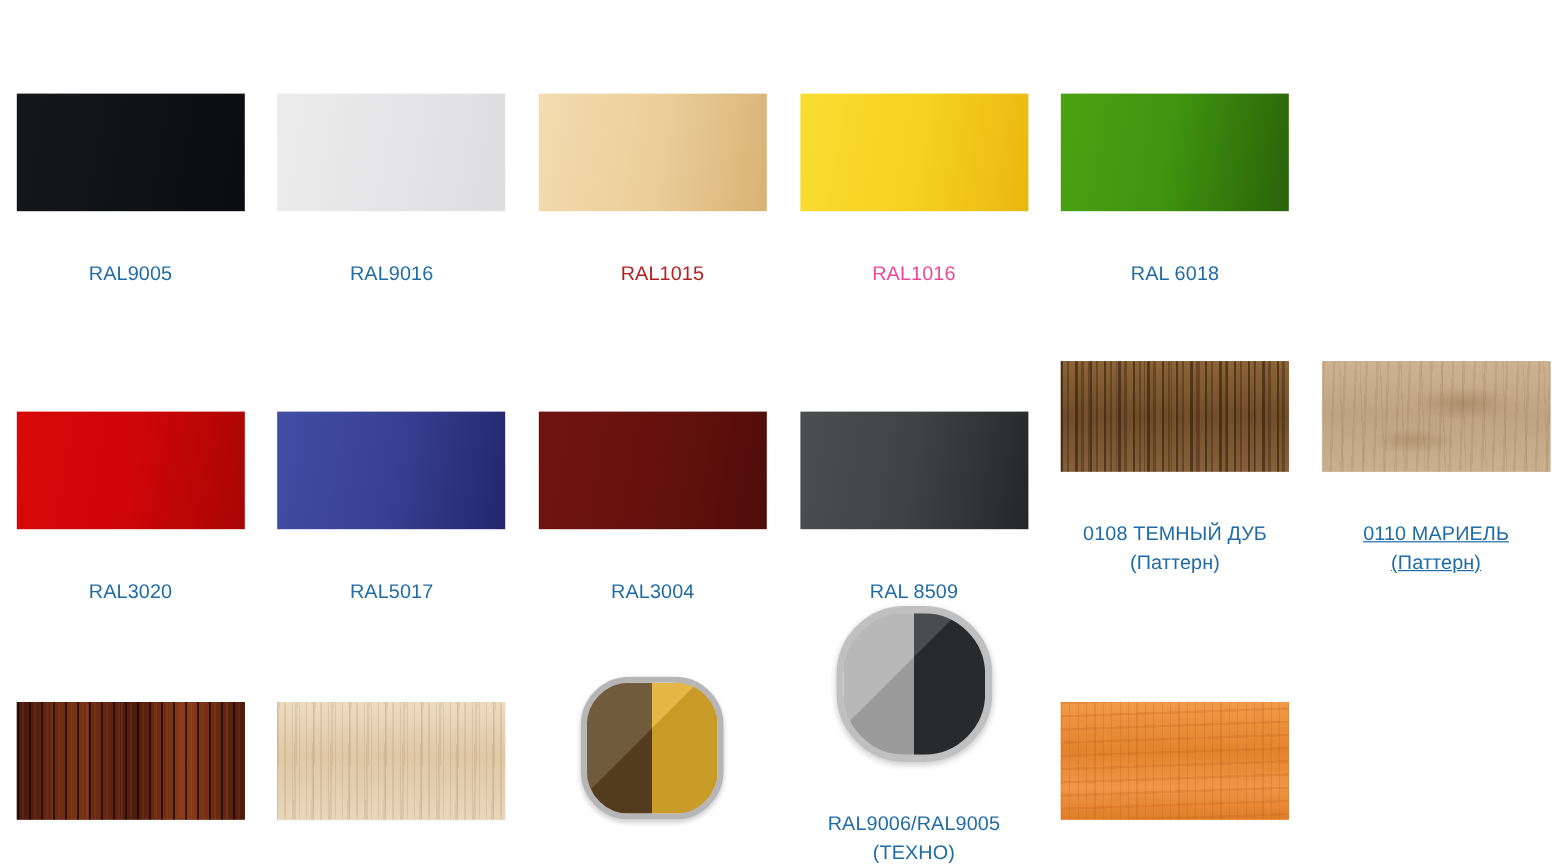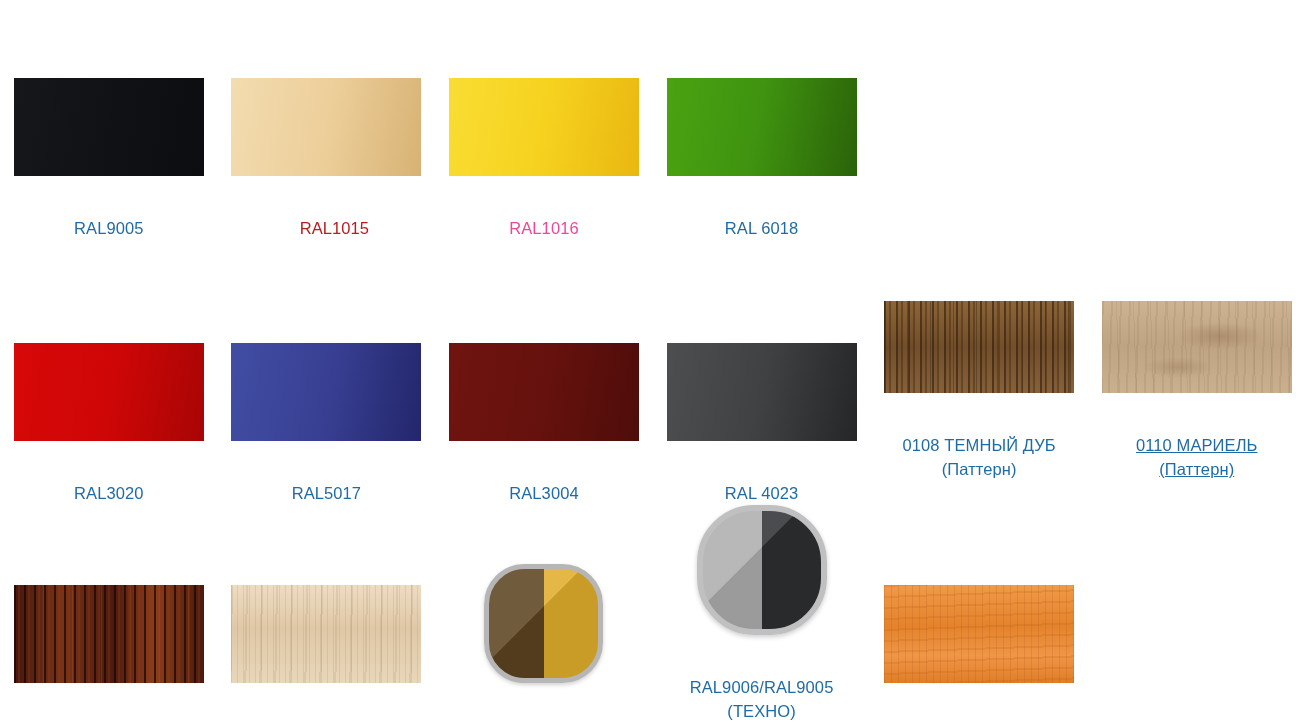--- a/index.html
+++ b/index.html
@@ -175,20 +175,26 @@
 <div class="gallery">
 
   <div class="row row-1">
     <div class="cell">
       <span class="chip" style="background: linear-gradient(100deg, rgb(22, 23, 26) 0%, rgb(16, 17, 20) 55%, rgb(12, 13, 16) 100%);"></span>
       <div class="label" style="color: rgb(31, 107, 165);">
         <span>RAL9005</span>
       </div>
     </div>
     <div class="cell">
+      <span class="chip" style="background: linear-gradient(100deg, rgb(236, 236, 236) 0%, rgb(228, 228, 230) 55%, rgb(222, 222, 224) 100%);"></span>
+      <div class="label" style="color: rgb(31, 107, 165);">
+        <span>RAL9016</span>
+      </div>
+    </div>
+    <div class="cell">
       <span class="chip" style="background: linear-gradient(100deg, rgb(243, 220, 176) 0%, rgb(236, 206, 153) 52%, rgb(215, 178, 116) 100%);"></span>
       <div class="label" style="color: #b91c1c; margin-left: 16px;">
         <span>RAL1015</span>
       </div>
     </div>
     <div class="cell">
       <span class="chip" style="background: linear-gradient(100deg, rgb(249, 221, 51) 0%, rgb(246, 210, 31) 50%, rgb(233, 183, 17) 100%);"></span>
       <div class="label" style="color: #ec4899;">
         <span>RAL1016</span>
       </div>
@@ -216,21 +222,21 @@
     </div>
     <div class="cell">
       <span class="chip" style="background: linear-gradient(100deg, rgb(112, 20, 16) 0%, rgb(101, 17, 13) 52%, rgb(78, 13, 10) 100%);"></span>
       <div class="label" style="color: rgb(31, 107, 165);">
         <span>RAL3004</span>
       </div>
     </div>
     <div class="cell">
       <span class="chip" style="background: linear-gradient(100deg, rgb(76, 78, 80) 0%, rgb(63, 65, 67) 50%, rgb(37, 38, 40) 100%);"></span>
       <div class="label" style="color: rgb(31, 107, 165);">
-        <span>RAL 4023</span>
+        <span>RAL 8509</span>
       </div>
     </div>
     <div class="cell">
       <span class="chip chip-wood wood wood-darkoak"></span>
       <div class="label" style="color: rgb(31, 107, 165);">
         <span>0108 ТЕМНЫЙ ДУБ</span>
         <span class="label-sub">(Паттерн)</span>
       </div>
     </div>
     <div class="cell">

